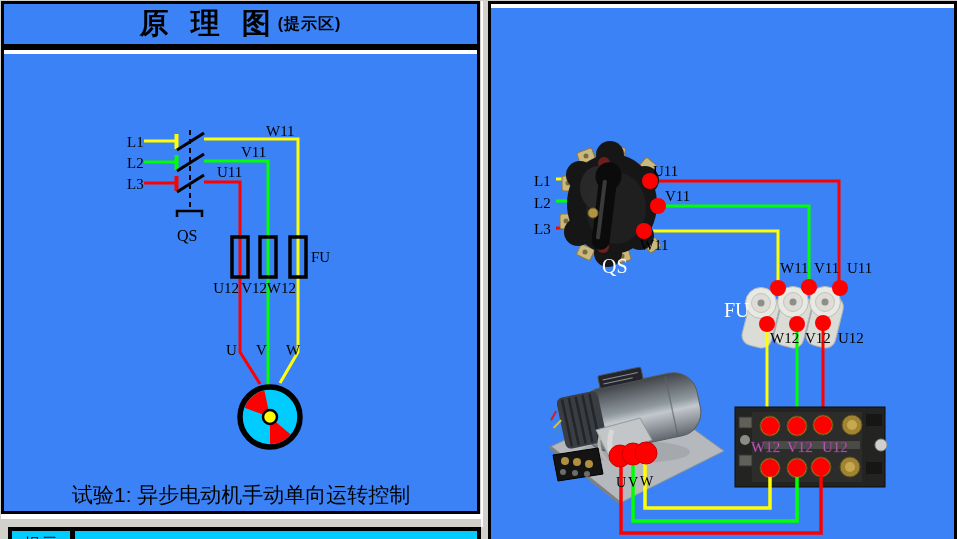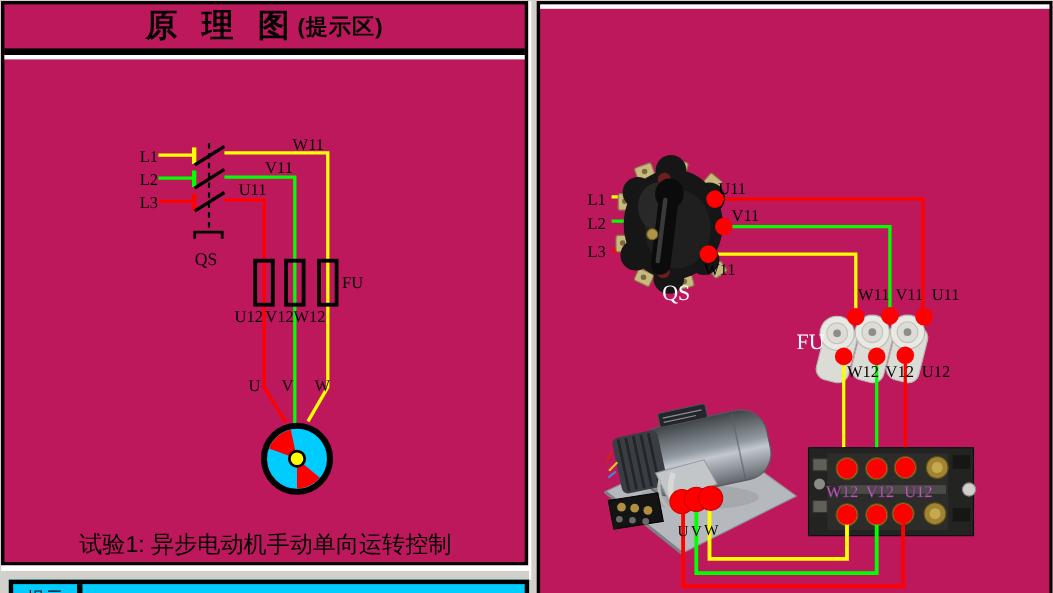--- a/index.html
+++ b/index.html
@@ -1,23 +1,23 @@
 <!DOCTYPE html>
 <html><head>
 <meta charset="utf-8">
 <style>
   html,body{margin:0;padding:0;}
   body{background:#D2D0CB;font-family:"Liberation Sans",sans-serif;}
   .screen{position:relative;width:957px;height:539px;overflow:hidden;background:#D2D0CB;}
-  .panel{position:absolute;background:#be185d;border:3px solid #000;box-sizing:border-box;}
+  .panel{position:absolute;background:#3b82f6;border:3px solid #000;box-sizing:border-box;}
   .panel-left{left:1px;top:1px;width:479px;height:513px;}
   .panel-right{left:488px;top:1px;width:469px;height:545px;}
   .panel-title{height:40px;border-bottom:6px solid #000;display:flex;align-items:center;justify-content:center;color:#000;white-space:nowrap;}
   .title-main{font-size:29px;font-weight:bold;letter-spacing:7px;}
-  .title-sub{font-size:20px;font-weight:bold;letter-spacing:1px;}
+  .title-sub{font-size:16px;font-weight:bold;letter-spacing:1px;}
   .title-highlight{height:4px;background:#FFFFFF;}
   .white-line{position:absolute;left:1px;top:514px;width:480px;height:5px;background:#FFFFFF;}
   .gutter-highlight{position:absolute;left:481px;top:1px;width:2px;height:526px;background:#FFFFFF;}
   .hint-bar{position:absolute;left:8px;top:527px;width:473px;height:40px;background:#00CCFF;border:4px solid #000;box-sizing:border-box;display:flex;}
   .hint-cell{width:58px;border-right:5px solid #000;display:flex;justify-content:center;}
   .hint-cell span{font-size:17px;color:#000;margin-top:2px;}
   .hint-content{flex:1;}
   svg.overlay{position:absolute;left:0;top:0;width:957px;height:539px;}
   text{font-family:"Liberation Serif",serif;}
   .cjk{font-family:"Liberation Sans",sans-serif;}

